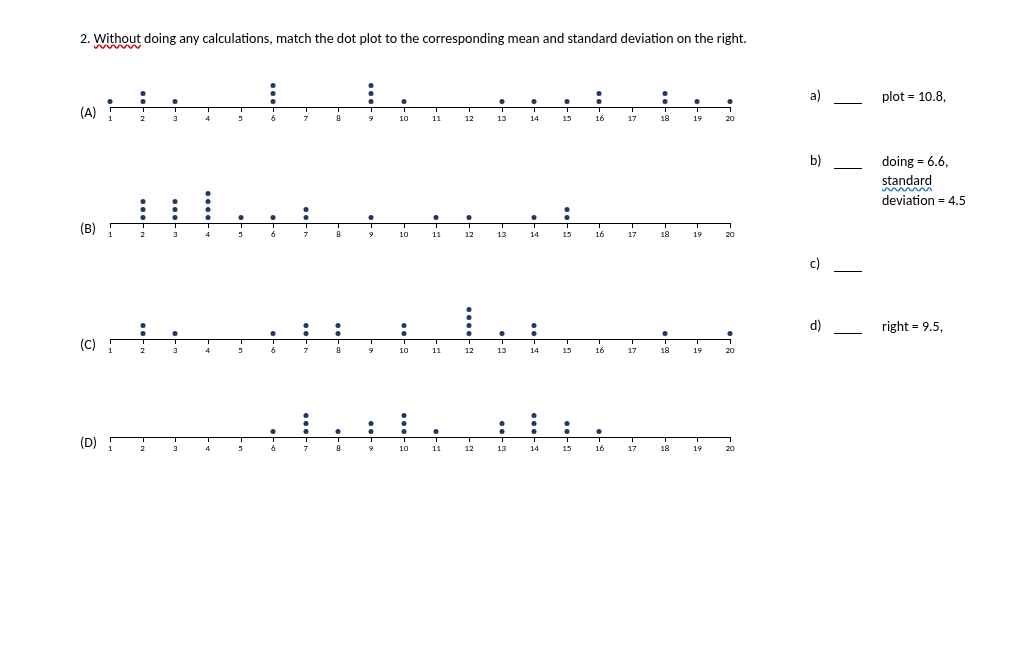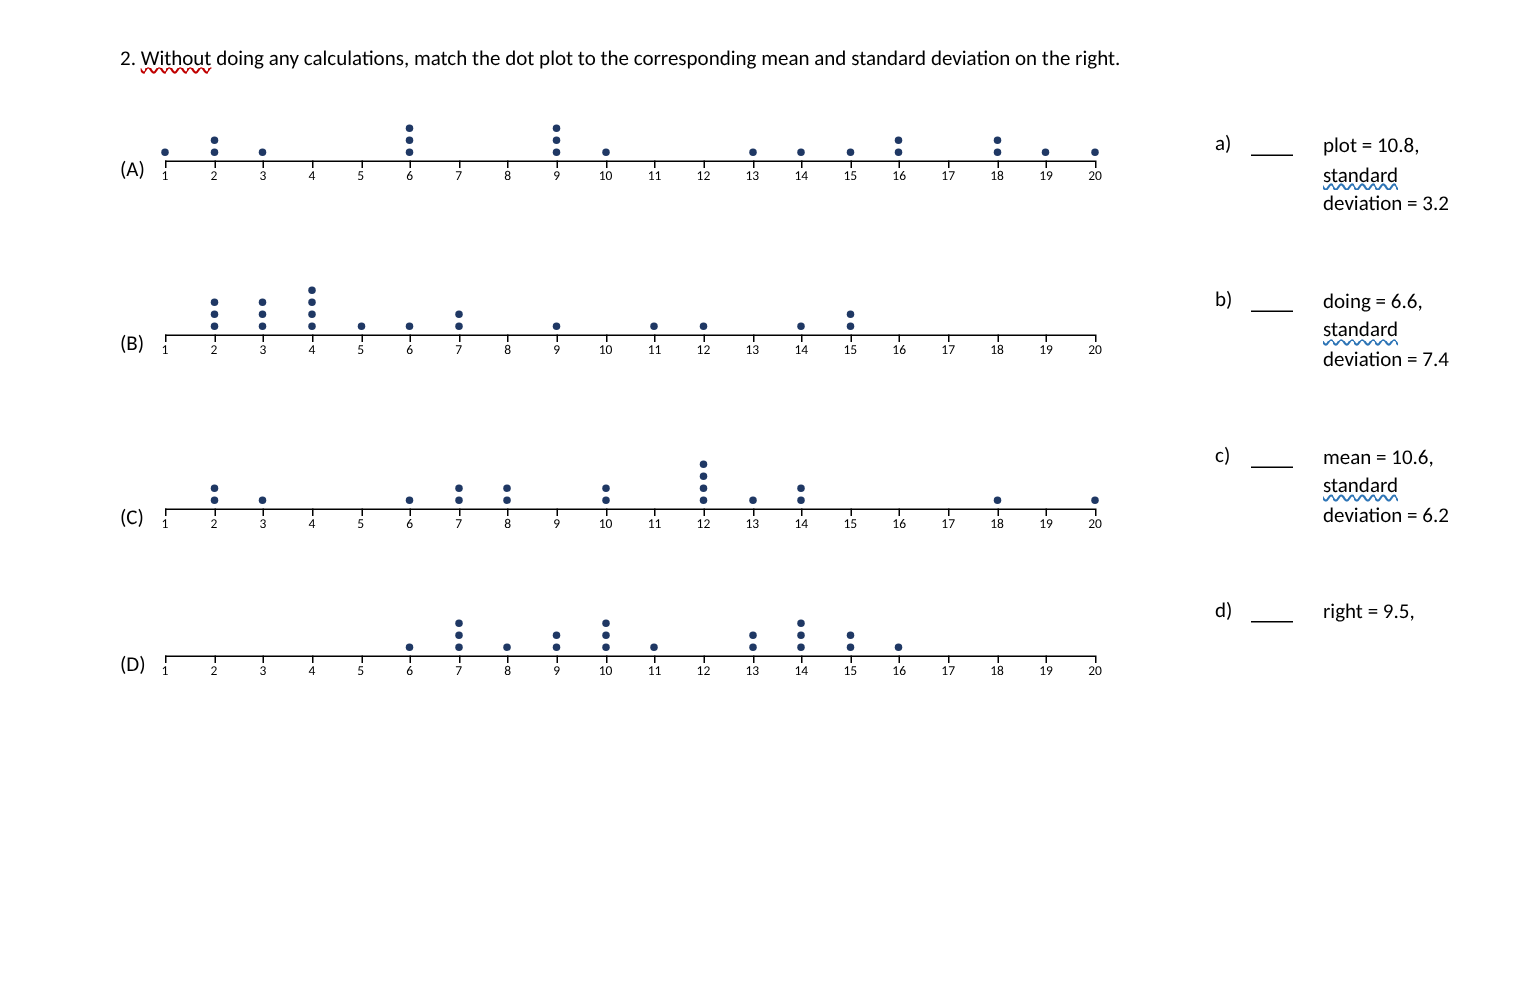--- a/index.html
+++ b/index.html
@@ -375,38 +375,33 @@
         </div>
       </div>
     </div>
   <div class="answer-col answers-block" id="answers-container">
 
   <div class="answer-entry">
         <div class="ans-label">a)</div>
         <div class="ans-blank"></div>
         <div class="ans-text">
           <div>plot = 10.8,</div>
-          <div><span class="underline-wavy-blue">standard</span><span> deviation = 3.2</span></div>
         </div>
       </div>
       <div class="answer-entry">
         <div class="ans-label">b)</div>
         <div class="ans-blank"></div>
         <div class="ans-text">
           <div>doing = 6.6,</div>
-          <div><span class="underline-wavy-blue">standard</span><span> deviation = 7.4</span></div>
+          <div><span class="underline-wavy-blue">standard</span><span> deviation = 4.5</span></div>
         </div>
       </div>
       <div class="answer-entry">
         <div class="ans-label">c)</div>
         <div class="ans-blank"></div>
-        <div class="ans-text">
-          <div>mean = 10.6,</div>
-          <div><span class="underline-wavy-blue">standard</span><span> deviation = 6.2</span></div>
-        </div>
       </div>
       <div class="answer-entry">
         <div class="ans-label">d)</div>
         <div class="ans-blank"></div>
         <div class="ans-text">
           <div>right = 9.5,</div>
         </div>
       </div>
     </div>
 </div>

